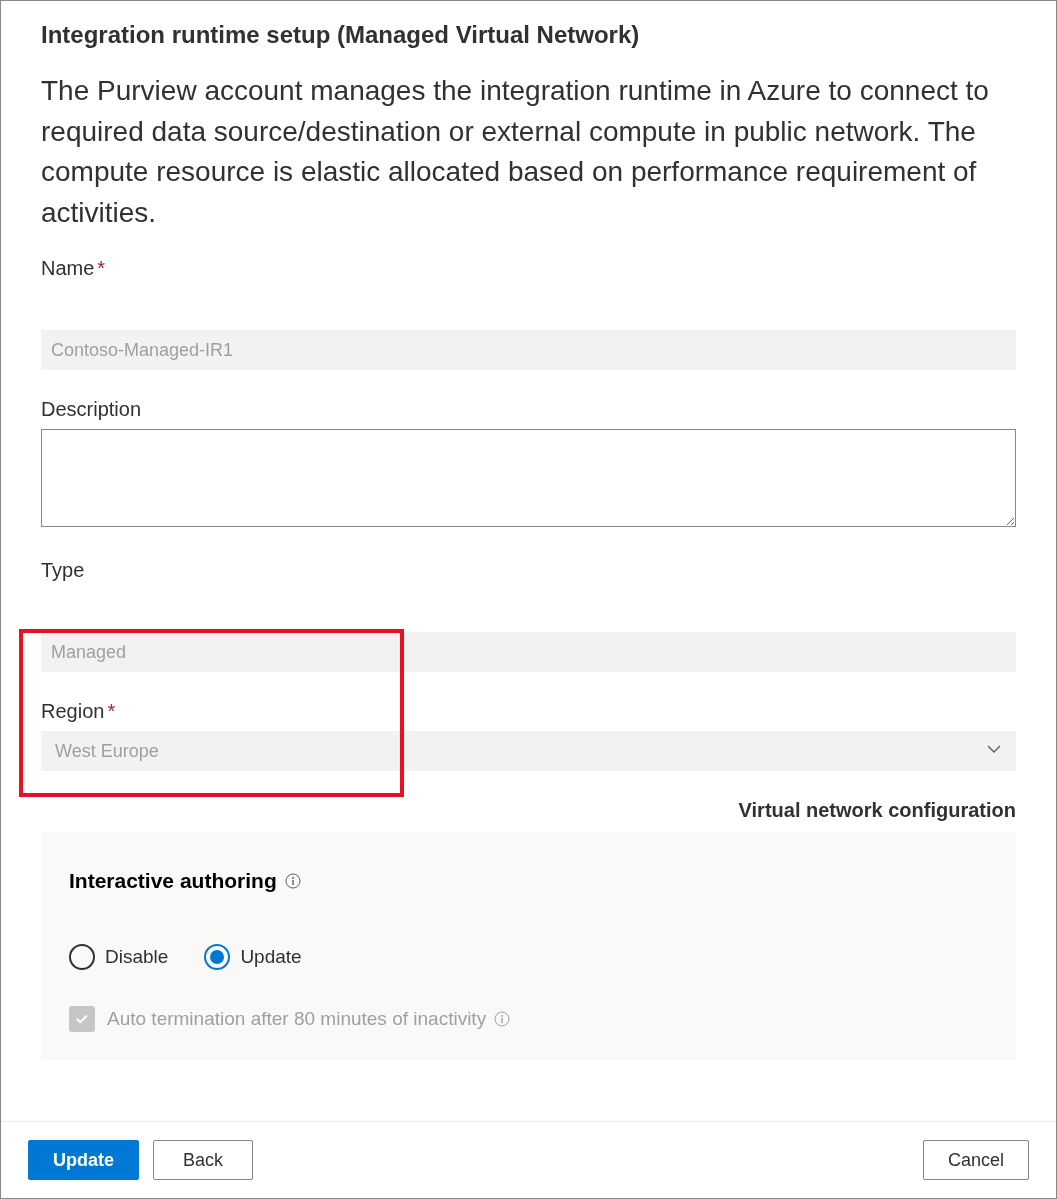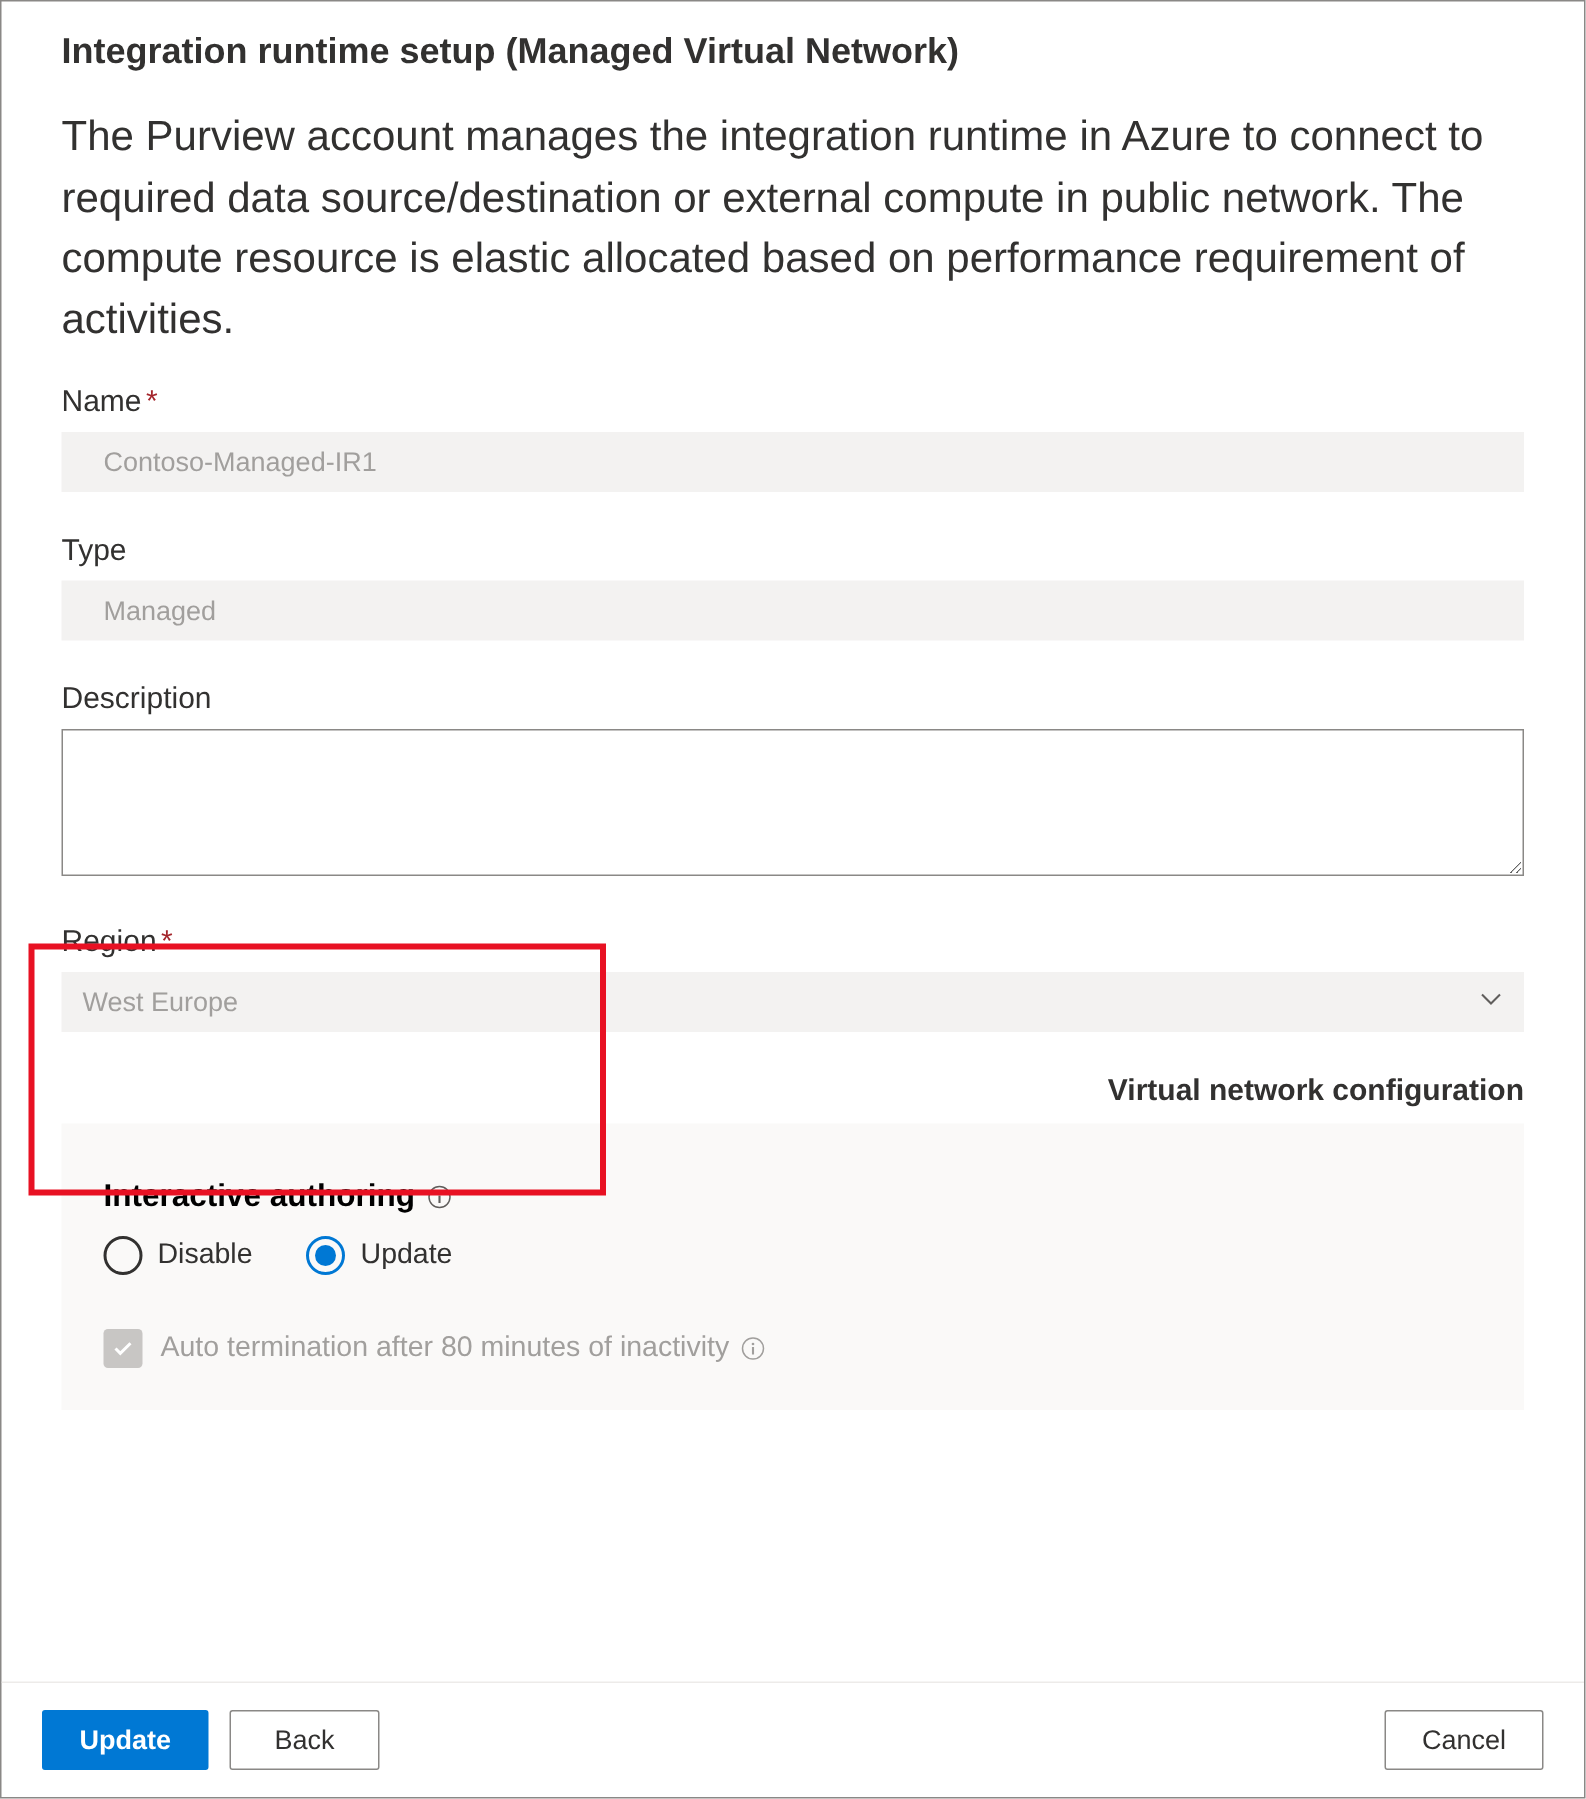--- a/index.html
+++ b/index.html
@@ -42,24 +42,25 @@
     }
     .required-asterisk {
       color: #a4262c;
       margin-left: 3px;
     }
     .text-input {
       width: 100%;
       height: 40px;
       background: #f3f2f1;
       border: none;
-      padding: 0 28px;
+      padding: 0 10px;
       font-size: 18px;
       color: #605e5c;
       font-family: inherit;
+      margin-top: 42px;
     }
     .text-input.readonly {
       color: #a19f9d;
     }
     .textarea-input {
       width: 100%;
       height: 98px;
       background: #fff;
       border: 1px solid #8a8886;
       padding: 8px 12px;
@@ -112,20 +113,21 @@
     .radio-row {
       display: flex;
       gap: 36px;
       align-items: center;
     }
     .radio-option {
       display: flex;
       align-items: center;
       gap: 10px;
       cursor: pointer;
+      margin-top: 37px;
     }
     .radio-circle {
       width: 26px;
       height: 26px;
       border-radius: 50%;
       border: 2px solid #323130;
       display: flex;
       align-items: center;
       justify-content: center;
     }
@@ -218,27 +220,27 @@
   <p class="intro-text">The Purview account manages the integration runtime in Azure to connect to required data source/destination or external compute in public network. The compute resource is elastic allocated based on performance requirement of activities.</p>
 
   <div class="field-group">
     <label class="field-label">
       <span>Name</span><span class="required-asterisk">*</span>
     </label>
     <input type="text" class="text-input readonly" readonly="" value="Contoso-Managed-IR1" style="">
   </div>
 
   <div class="field-group">
+    <label class="field-label">Description</label>
+    <textarea class="textarea-input" style=""></textarea>
+  </div>
+
+  <div class="field-group">
     <label class="field-label">Type</label>
     <input type="text" class="text-input readonly" readonly="" value="Managed" style="">
-  </div>
-
-  <div class="field-group">
-    <label class="field-label">Description</label>
-    <textarea class="textarea-input" style=""></textarea>
   </div>
 
   <div class="field-group">
     <label class="field-label">
       <span>Region</span><span class="required-asterisk">*</span>
     </label>
     <div class="select-like">
       <span>West Europe</span>
       <span class="chevron">
         <svg width="16" height="16" viewBox="0 0 16 16" fill="none">

